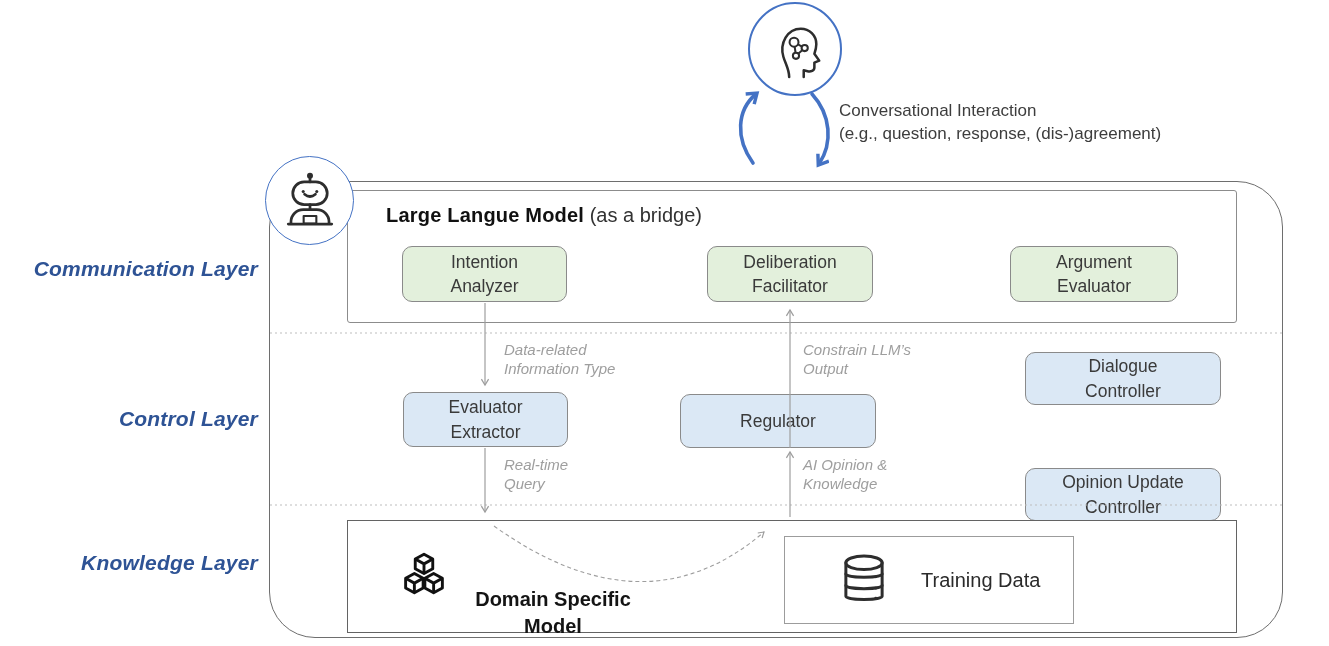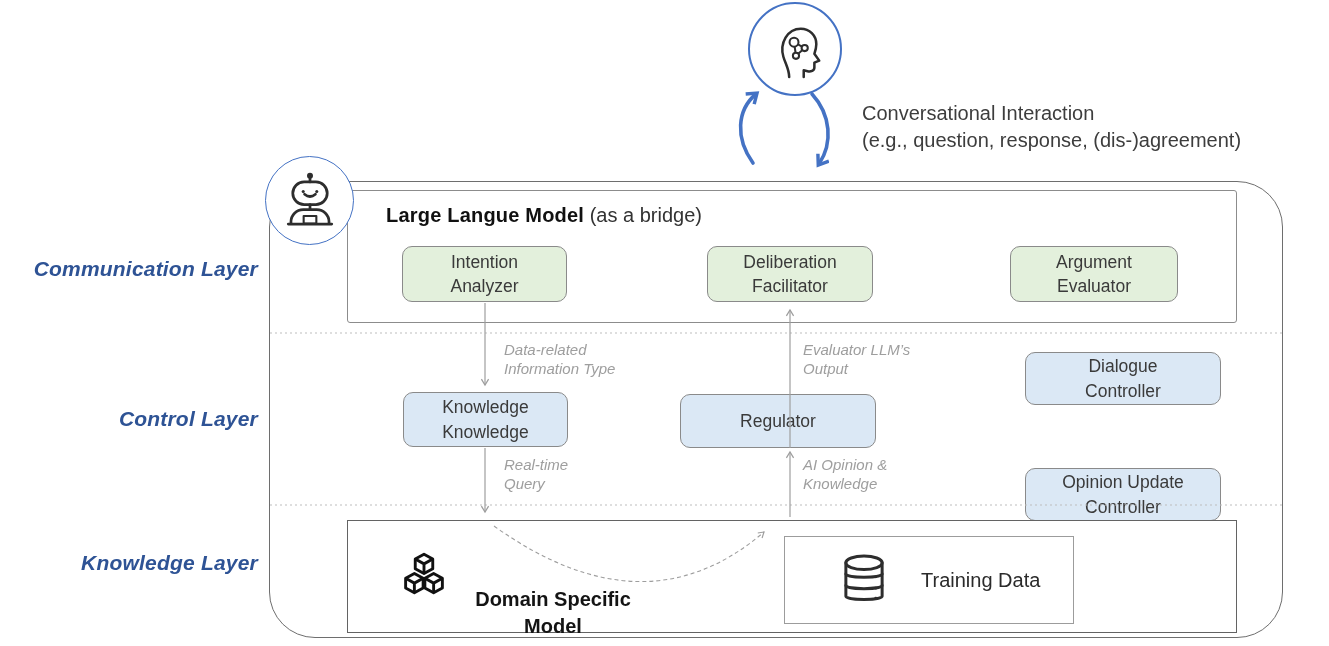--- a/index.html
+++ b/index.html
@@ -18,22 +18,22 @@
     position: absolute; left: 748px; top: 2px; width: 94px; height: 94px;
     border: 2px solid #4472c4; border-radius: 50%; background: #fff; z-index: 4;
     display: flex; align-items: center; justify-content: center;
   }
   .robot-circle {
     position: absolute; left: 265px; top: 156px; width: 89px; height: 89px;
     border: 1.5px solid #4472c4; border-radius: 50%; background: #fff; z-index: 4;
     display: flex; align-items: center; justify-content: center;
   }
   .interaction-label {
-    position: absolute; left: 862px; top: 100px; z-index: 2;
-    font-size: 20px; line-height: 1.35; color: #3d3d3d;
+    position: absolute; left: 839px; top: 100px; z-index: 2;
+    font-size: 17px; line-height: 1.35; color: #3d3d3d;
   }
   
   .layer-label {
     position: absolute; left: 0; width: 258px; text-align: right; z-index: 2;
     font-size: 21px; font-weight: bold; font-style: italic; color: #2e5395;
     letter-spacing: 0.2px;
   }
   .layer-label.comm { top: 257px; }
   .layer-label.ctrl { top: 407px; }
   .layer-label.know { top: 551px; }
@@ -149,38 +149,38 @@
     <div class="wrap110">Deliberation Facilitator</div>
   </div>
   <div class="module green m-intention">
     <div class="wrap110">Intention Analyzer</div>
   </div>
   <div class="module green m-argument">
     <div class="wrap110">Argument Evaluator</div>
   </div>
 
   <div class="module blue m-kextractor">
-    <div class="wrap110">Knowledge Knowledge</div>
+    <div class="wrap110">Evaluator Extractor</div>
   </div>
   <div class="module blue m-regulator">
     <div class="wrap140">Regulator</div>
   </div>
   <div class="module blue m-dialogue">
     <div class="wrap110">Dialogue Controller</div>
   </div>
   <div class="module blue m-opinion">
     <div class="wrap140">Opinion Update Controller</div>
   </div>
 
   <div class="flow-label f-datarelated">
     <div>Data-related</div>
     <div>Information Type</div>
   </div>
   <div class="flow-label f-constrain">
-    <div>Evaluator LLM’s</div>
+    <div>Constrain LLM’s</div>
     <div>Output</div>
   </div>
   <div class="flow-label f-realtime">
     <div>Real-time</div>
     <div>Query</div>
   </div>
   <div class="flow-label f-aiopinion">
     <div>AI Opinion &amp;</div>
     <div>Knowledge</div>
   </div>

